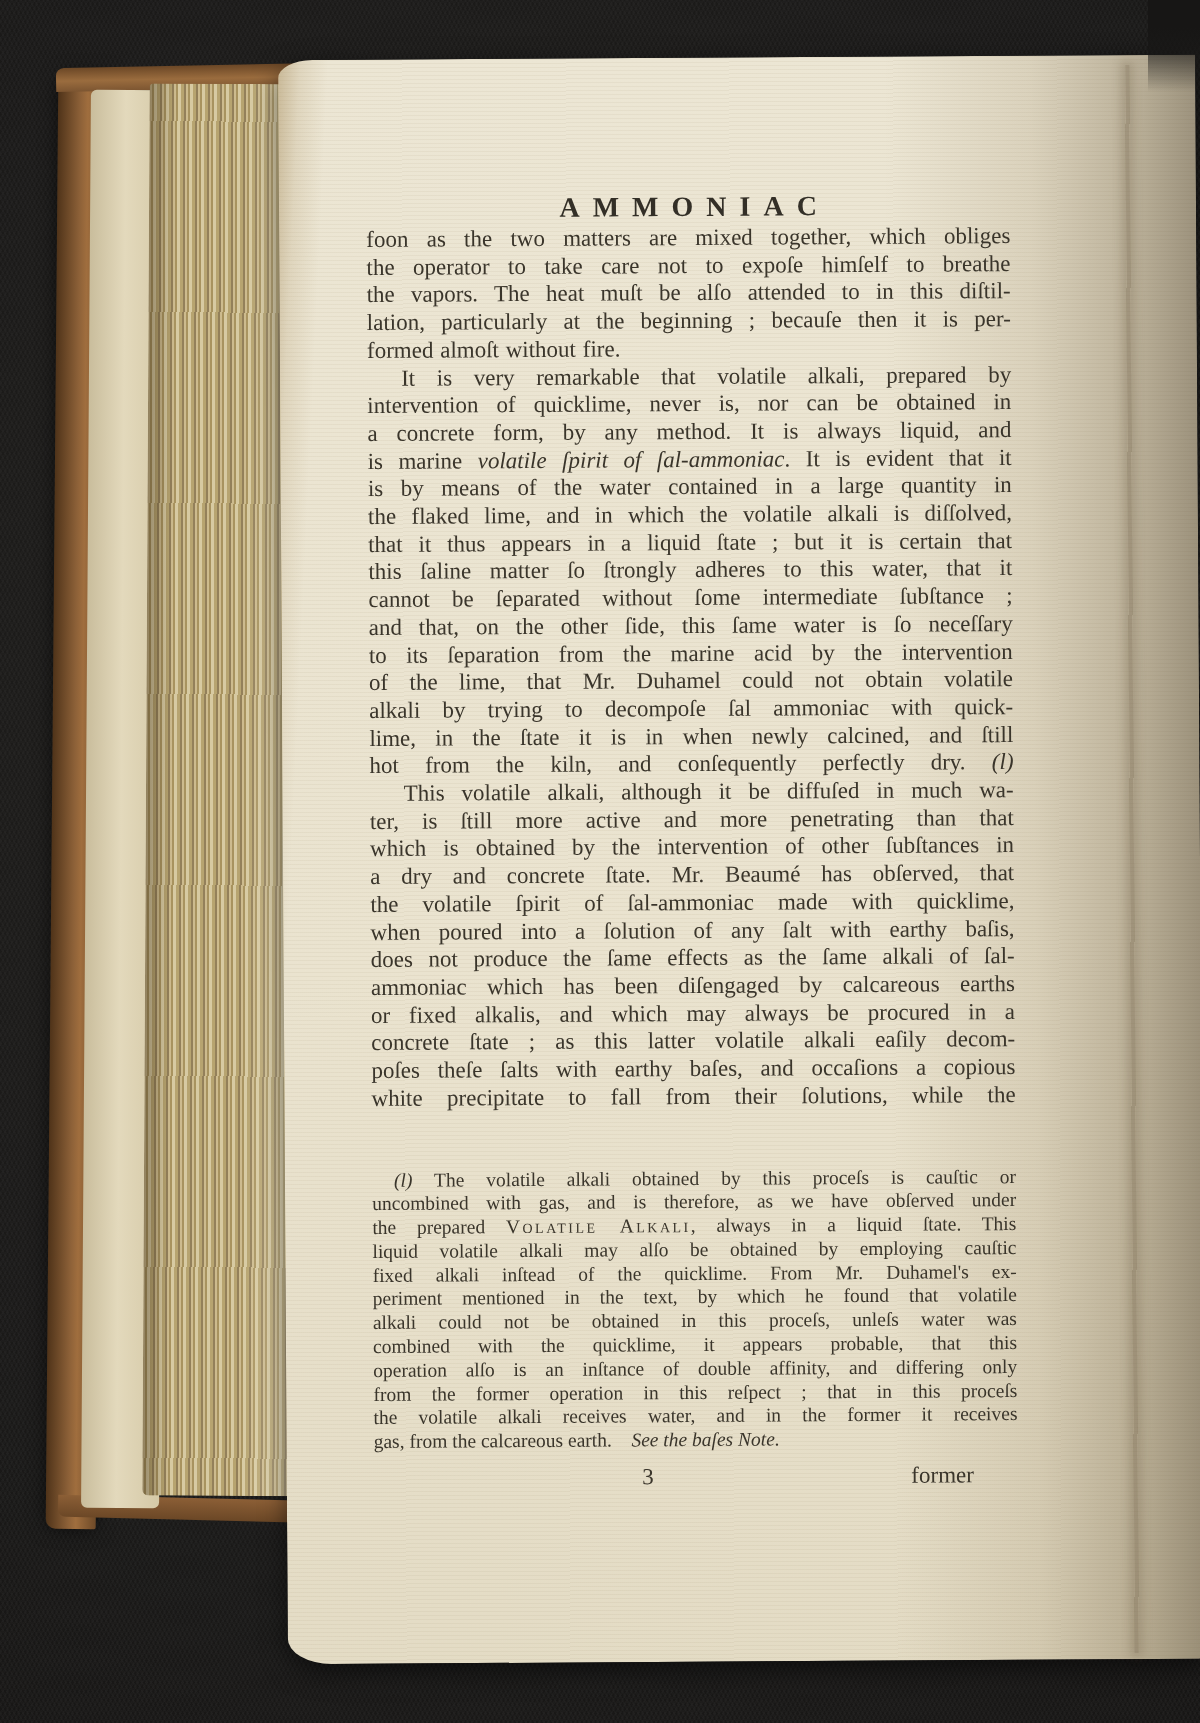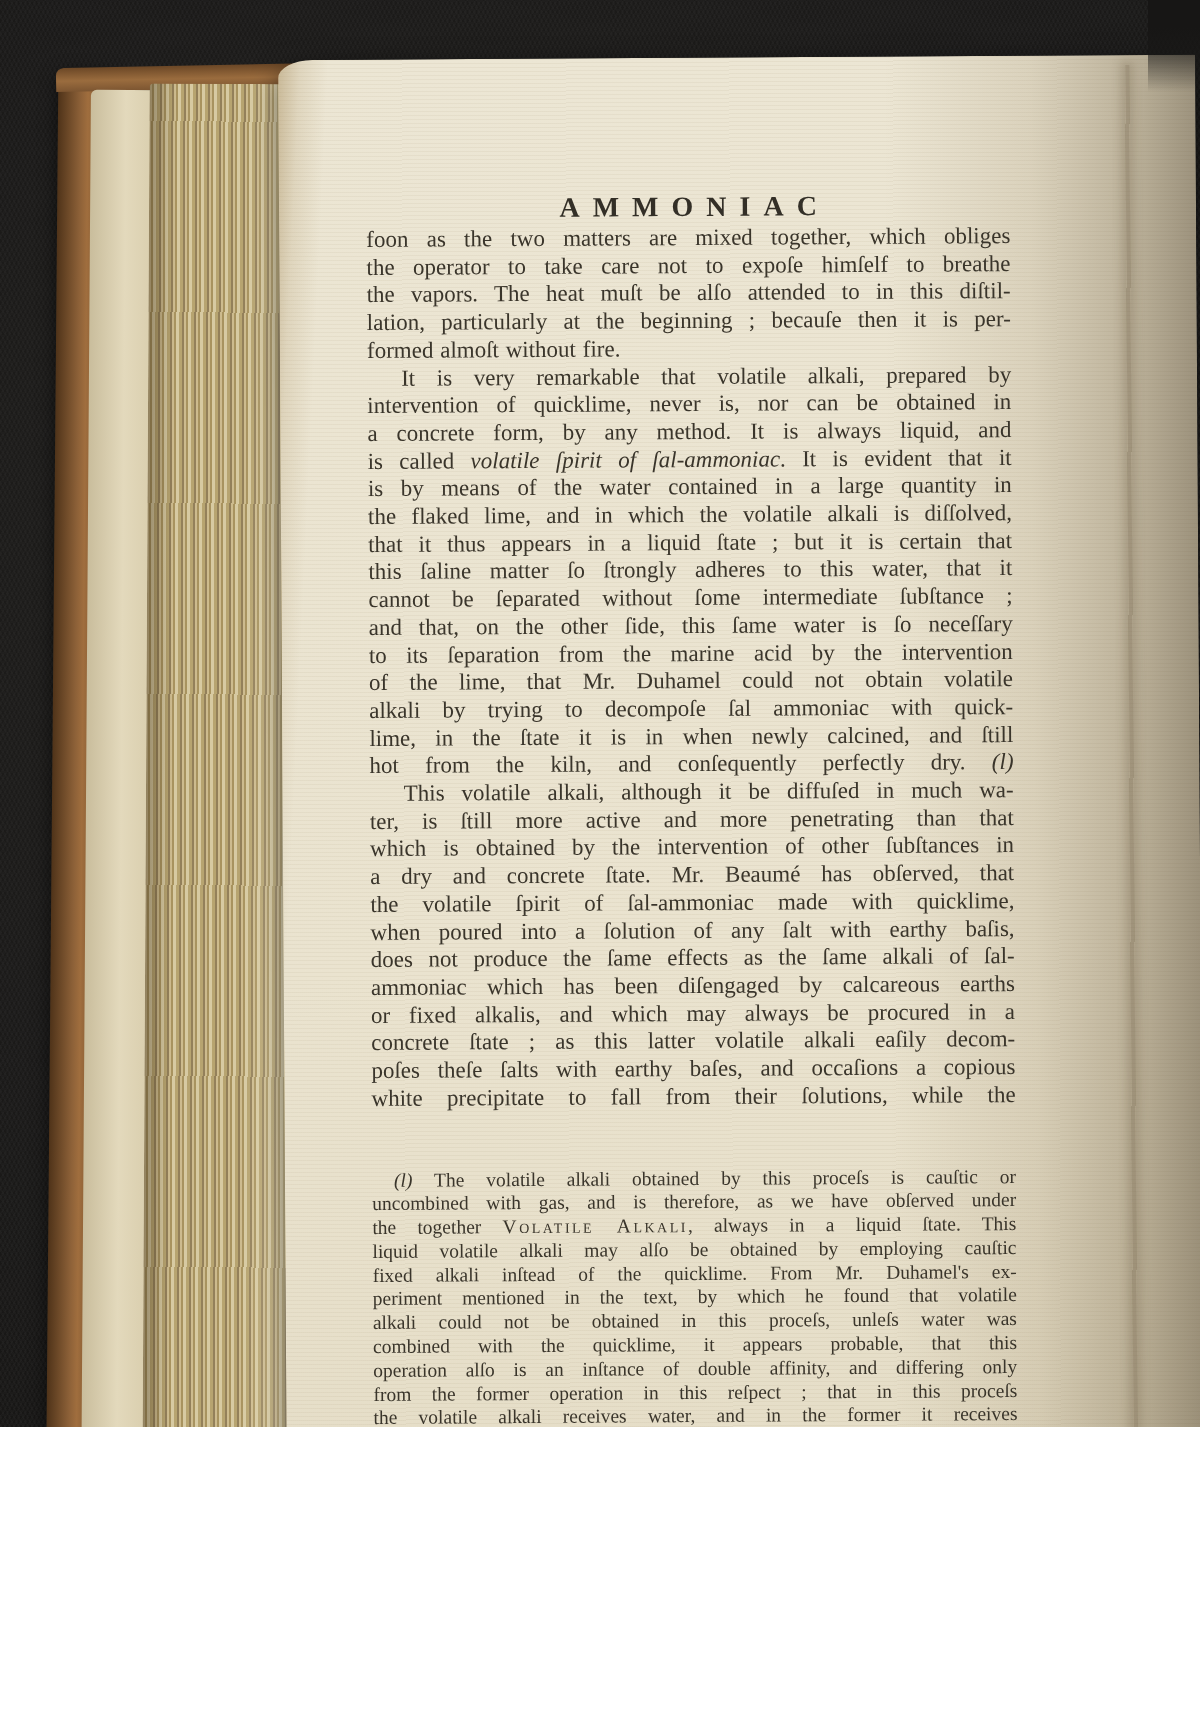--- a/index.html
+++ b/index.html
@@ -1,18 +1,18 @@
 <!DOCTYPE html>
 <html><head>
 <meta charset="utf-8">
 <style>
   html,body{margin:0;padding:0;}
   .photo{
     position:relative;
-    width:1200px;height:1427px;
+    width:1200px;height:1723px;
     overflow:hidden;
     background:
       repeating-linear-gradient(63deg, rgba(255,255,255,0.018) 0 2px, rgba(0,0,0,0) 2px 4px),
       repeating-linear-gradient(-63deg, rgba(255,255,255,0.018) 0 2px, rgba(0,0,0,0) 2px 4px),
       radial-gradient(120% 90% at 45% 40%, #201f1d 0%, #1a1918 60%, #141312 100%);
     font-family:"Liberation Serif","DejaVu Serif",serif;
   }
   
   .cover-left{
     position:absolute;left:52px;top:74px;width:50px;height:1455px;
@@ -90,21 +90,21 @@
   }
   .tline.end{text-align-last:left;}
   .body-text .tline.ind{text-indent:34px;}
   .footnote-text{margin-top:56px;}
   .footnote-text .tline{font-size:19.5px;line-height:23.8px;}
   .footnote-text .tline.ind{text-indent:22px;}
   .it{font-style:italic;}
   .sc{font-variant:small-caps;letter-spacing:2.5px;}
   .footer-row{position:relative;height:30px;margin-top:12px;font-size:23px;}
   .signature{position:absolute;left:252px;width:44px;text-align:center;}
-  .catchword{position:absolute;right:30px;text-align:right;}
+  .catchword{position:absolute;right:44px;text-align:right;}
 </style>
 </head>
 <body>
 
 <div class="photo">
 
   <div class="cover-left"></div>
   <div class="cover-top"></div>
   <div class="cover-bottom"></div>
   <div class="flyleaf"></div>
@@ -120,21 +120,21 @@
     <div class="heading">AMMONIAC</div>
     <div class="body-text">
         <div class="tline"><span>foon as the two matters are mixed together, which obliges</span></div>
         <div class="tline"><span>the operator to take care not to expoſe himſelf to breathe</span></div>
         <div class="tline"><span>the vapors.  The heat muſt be alſo attended to in this diſtil-</span></div>
         <div class="tline"><span>lation, particularly at the beginning ;  becauſe then it is per-</span></div>
         <div class="tline end"><span>formed almoſt without fire.</span></div>
         <div class="tline ind"><span>It is very remarkable that volatile alkali, prepared by</span></div>
         <div class="tline"><span>intervention of quicklime, never is, nor can be obtained in</span></div>
         <div class="tline"><span>a concrete form, by any method.  It is always liquid, and</span></div>
-        <div class="tline"><span>is called </span><span class="it">volatile ſpirit of ſal-ammoniac</span><span>.  It is evident that it</span></div>
+        <div class="tline"><span>is marine </span><span class="it">volatile ſpirit of ſal-ammoniac</span><span>.  It is evident that it</span></div>
         <div class="tline"><span>is by means of the water contained in a large quantity in</span></div>
         <div class="tline"><span>the flaked lime, and in which the volatile alkali is diſſolved,</span></div>
         <div class="tline"><span>that it thus appears in a liquid ſtate ;  but it is certain that</span></div>
         <div class="tline"><span>this ſaline matter ſo ſtrongly adheres to this water, that it</span></div>
         <div class="tline"><span>cannot be ſeparated without ſome intermediate ſubſtance ;</span></div>
         <div class="tline"><span>and that, on the other ſide, this ſame water is ſo neceſſary</span></div>
         <div class="tline"><span>to its ſeparation from the marine acid by the intervention</span></div>
         <div class="tline"><span>of the lime, that Mr. Duhamel could not obtain volatile</span></div>
         <div class="tline"><span>alkali by trying to decompoſe ſal ammoniac with quick-</span></div>
         <div class="tline"><span>lime, in the ſtate it is in when newly calcined, and ſtill</span></div>
@@ -148,21 +148,21 @@
         <div class="tline"><span>does not produce the ſame effects as the ſame alkali of ſal-</span></div>
         <div class="tline"><span>ammoniac which has been diſengaged by calcareous earths</span></div>
         <div class="tline"><span>or fixed alkalis, and which may always be procured in a</span></div>
         <div class="tline"><span>concrete ſtate ;  as this latter volatile alkali eaſily decom-</span></div>
         <div class="tline"><span>poſes theſe ſalts with earthy baſes, and occaſions a copious</span></div>
         <div class="tline"><span>white precipitate to fall from their ſolutions, while the</span></div>
       </div>
     <div class="footnote-text">
         <div class="tline ind"><span class="it">(l)</span><span> The volatile alkali obtained by this proceſs is cauſtic or</span></div>
         <div class="tline"><span>uncombined with gas, and is therefore, as we have obſerved under</span></div>
-        <div class="tline"><span>the together </span><span class="sc">Volatile Alkali</span><span>, always in a liquid ſtate.  This</span></div>
+        <div class="tline"><span>the prepared </span><span class="sc">Volatile Alkali</span><span>, always in a liquid ſtate.  This</span></div>
         <div class="tline"><span>liquid volatile alkali may alſo be obtained by employing cauſtic</span></div>
         <div class="tline"><span>fixed alkali inſtead of the quicklime.  From Mr. Duhamel's ex-</span></div>
         <div class="tline"><span>periment mentioned in the text, by which he found that volatile</span></div>
         <div class="tline"><span>alkali could not be obtained in this proceſs, unleſs water was</span></div>
         <div class="tline"><span>combined with the quicklime, it appears probable, that this</span></div>
         <div class="tline"><span>operation alſo is an inſtance of double affinity, and differing only</span></div>
         <div class="tline"><span>from the former operation in this reſpect ; that in this proceſs</span></div>
         <div class="tline"><span>the volatile alkali receives water, and in the former it receives</span></div>
         <div class="tline end"><span>gas, from the calcareous earth.  </span><span class="it">See the baſes Note.</span></div>
       </div>

